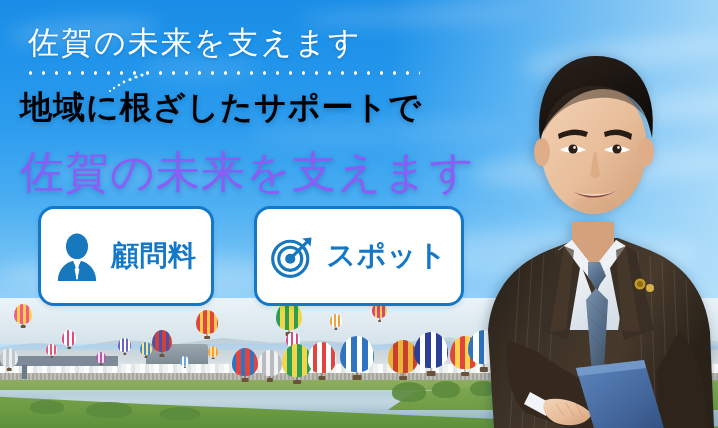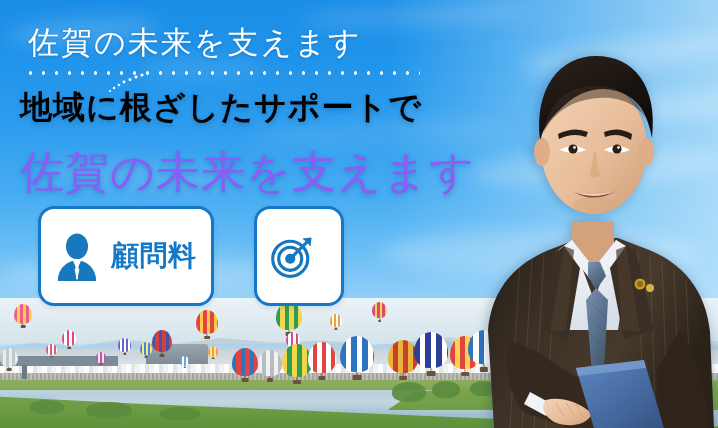--- a/index.html
+++ b/index.html
@@ -515,18 +515,19 @@
       <span class="badge-icon">
         <svg viewBox="0 0 52 52" width="48" height="48" xmlns="http://www.w3.org/2000/svg">
           <circle cx="23" cy="29" r="19" fill="none" stroke="#1878be" stroke-width="3.4"></circle>
           <circle cx="23" cy="29" r="12.5" fill="none" stroke="#1878be" stroke-width="3.4"></circle>
           <circle cx="23" cy="29" r="5.5" fill="#1878be"></circle>
           <path d="M23 29 L44 8" stroke="#1878be" stroke-width="3.4" stroke-linecap="round"></path>
           <path d="M36 7 L46 6 L45 16 L41 11 Z" fill="#1878be"></path>
         </svg>
       </span>
       <span class="badge-text">
+        <span class="l1">スポット</span>
       </span>
     </div>
 
   </div>
 
 </div>
 
 </body></html>

